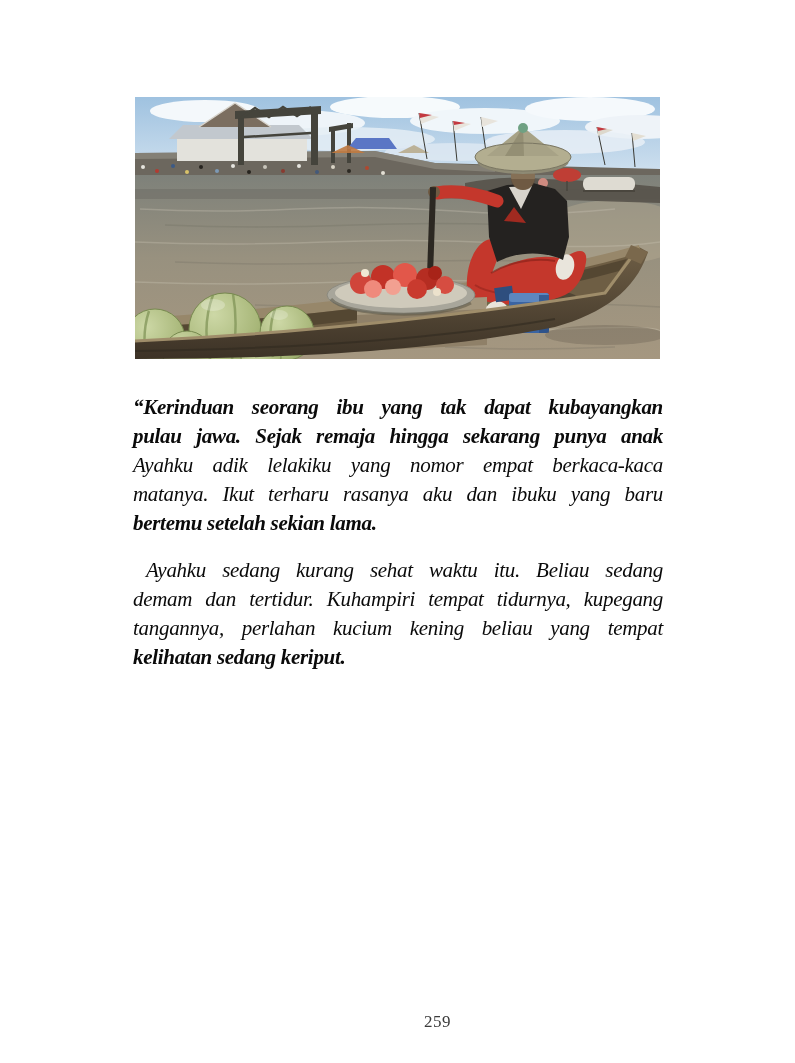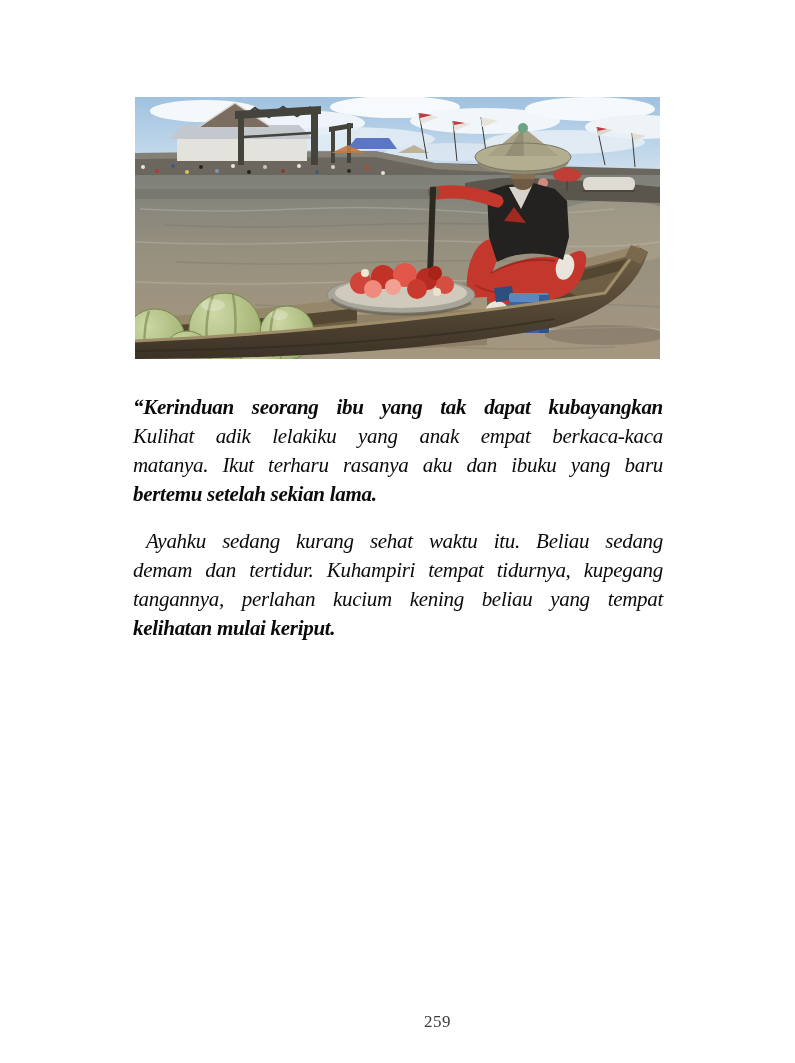--- a/index.html
+++ b/index.html
@@ -276,24 +276,25 @@
         <path d="M0,244 C180,236 360,214 470,196 L504,150" stroke="#9f8d6a" stroke-width="3" fill="none"></path>
         <path d="M0,254 C150,252 300,242 420,222" stroke="#30291f" stroke-width="2" fill="none" opacity=".6"></path>
         <polygon points="496,148 513,155 506,167 490,160" fill="#7a684c"></polygon>
         <ellipse cx="470" cy="238" rx="60" ry="10" fill="#6f6354" opacity=".4"></ellipse>
       </g>
     </svg>
   </div>
 
   <div class="textblock">
     <div class="line j b">“Kerinduan seorang ibu yang tak dapat kubayangkan</div>
-    <div class="line j">Kulihat adik lelakiku yang anak empat berkaca-kaca</div>
+    <div class="line j b">pulau jawa. Sejak remaja hingga sekarang punya anak</div>
+    <div class="line j">Ayahku adik lelakiku yang nomor empat berkaca-kaca</div>
     <div class="line j">matanya. Ikut terharu rasanya aku dan ibuku yang baru</div>
     <div class="line last">bertemu setelah sekian lama.</div>
     <div class="line j indent">Ayahku sedang kurang sehat waktu itu.  Beliau sedang</div>
     <div class="line j">demam dan tertidur. Kuhampiri tempat tidurnya, kupegang</div>
     <div class="line j">tangannya, perlahan kucium kening beliau yang tempat</div>
-    <div class="line last">kelihatan mulai keriput.</div>
+    <div class="line last">kelihatan sedang keriput.</div>
   </div>
 
   <div class="pagenum">259</div>
 
 </div>
 
 </body></html>

